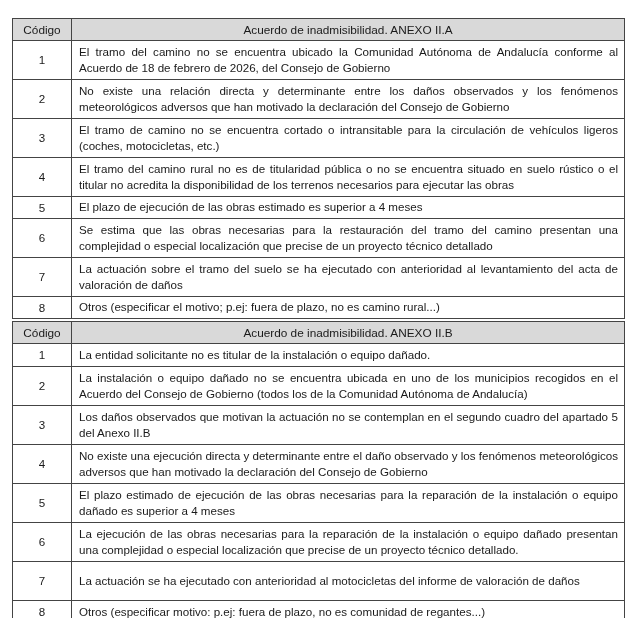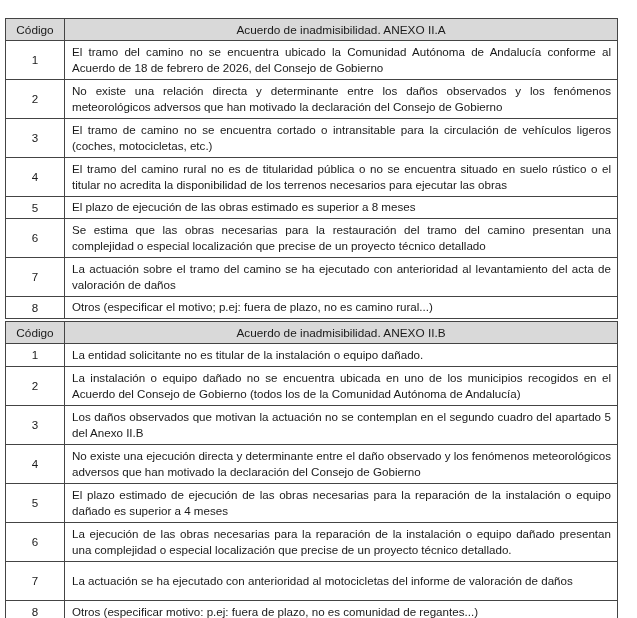--- a/index.html
+++ b/index.html
@@ -10,21 +10,21 @@
     body {
       width: 637px;
       height: 618px;
       position: relative;
       overflow: hidden;
       font-family: "Liberation Sans", sans-serif;
       color: #1a1a1a;
     }
     .tbl {
       position: absolute;
-      left: 5px;
+      left: 12px;
       width: 613px;
       border-collapse: collapse;
       table-layout: fixed;
       font-size: 11.6px;
       line-height: 16px;
     }
     .tbl.a { top: 18px; }
     .tbl.b { top: 321px; }
     .tbl td, .tbl th {
       border: 1.4px solid #444;
@@ -78,29 +78,29 @@
     <tr class="h2">
       <td class="code">3</td>
       <td class="text">El tramo de camino no se encuentra cortado o intransitable para la circulación de vehículos ligeros (coches, motocicletas, etc.)</td>
     </tr>
     <tr class="h2">
       <td class="code">4</td>
       <td class="text">El tramo del camino rural no es de titularidad pública o no se encuentra situado en suelo rústico o el titular no acredita la disponibilidad de los terrenos necesarios para ejecutar las obras</td>
     </tr>
     <tr class="h1">
       <td class="code">5</td>
-      <td class="text">El plazo de ejecución de las obras estimado es superior a 8 meses</td>
+      <td class="text">El plazo de ejecución de las obras estimado es superior a 4 meses</td>
     </tr>
     <tr class="h2">
       <td class="code">6</td>
       <td class="text">Se estima que las obras necesarias para la restauración del tramo del camino presentan una complejidad o especial localización que precise de un proyecto técnico detallado</td>
     </tr>
     <tr class="h2">
       <td class="code">7</td>
-      <td class="text">La actuación sobre el tramo del camino se ha ejecutado con anterioridad al levantamiento del acta de valoración de daños</td>
+      <td class="text">La actuación sobre el tramo del suelo se ha ejecutado con anterioridad al levantamiento del acta de valoración de daños</td>
     </tr>
     <tr class="h1">
       <td class="code">8</td>
       <td class="text">Otros (especificar el motivo; p.ej: fuera de plazo, no es camino rural...)</td>
     </tr>
   </tbody>
 </table>
 
 <table class="tbl b">
   <colgroup>

